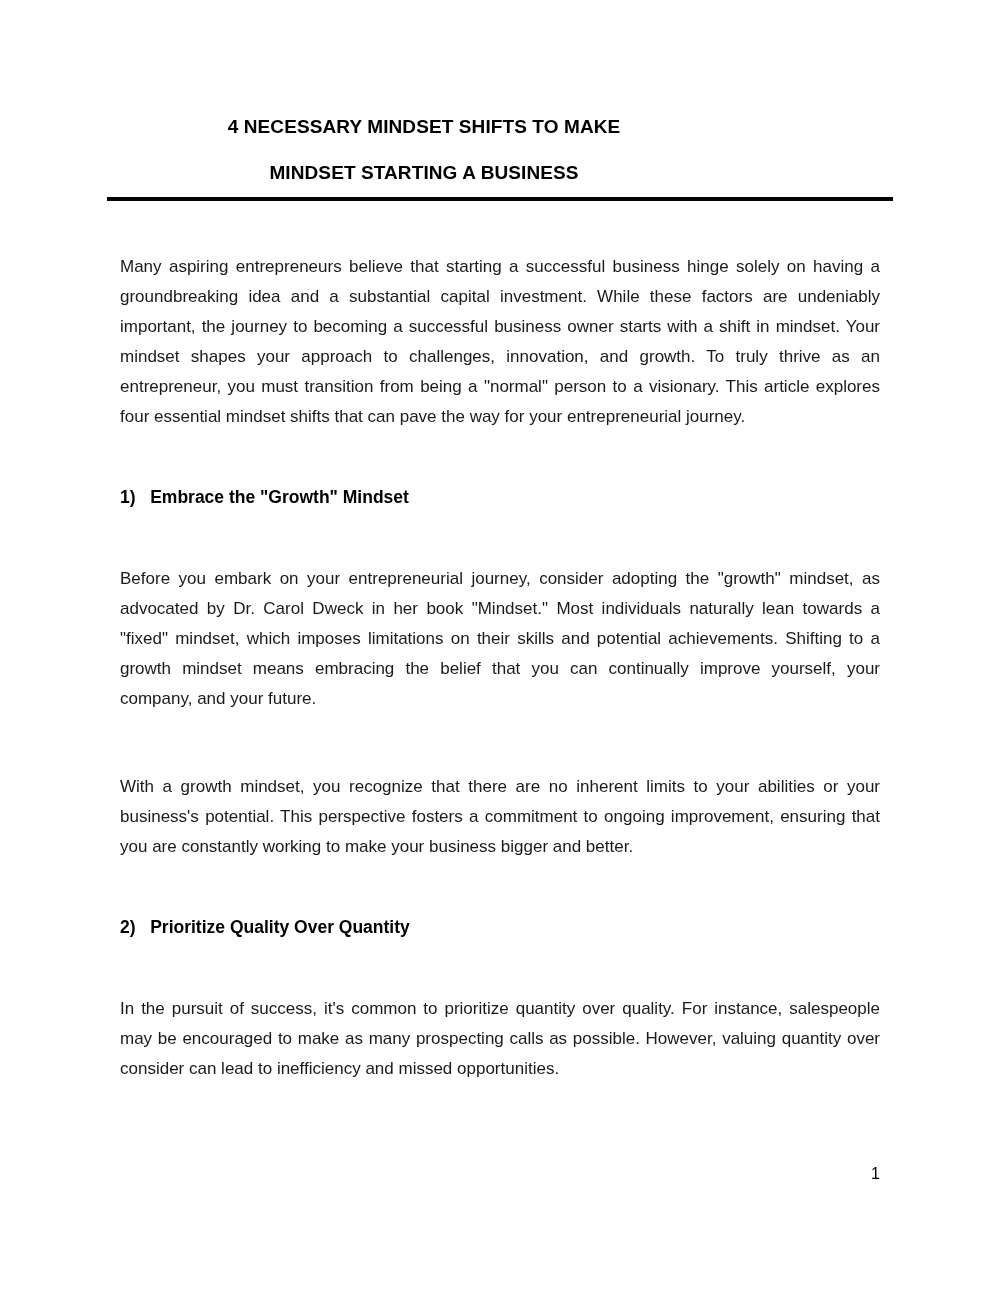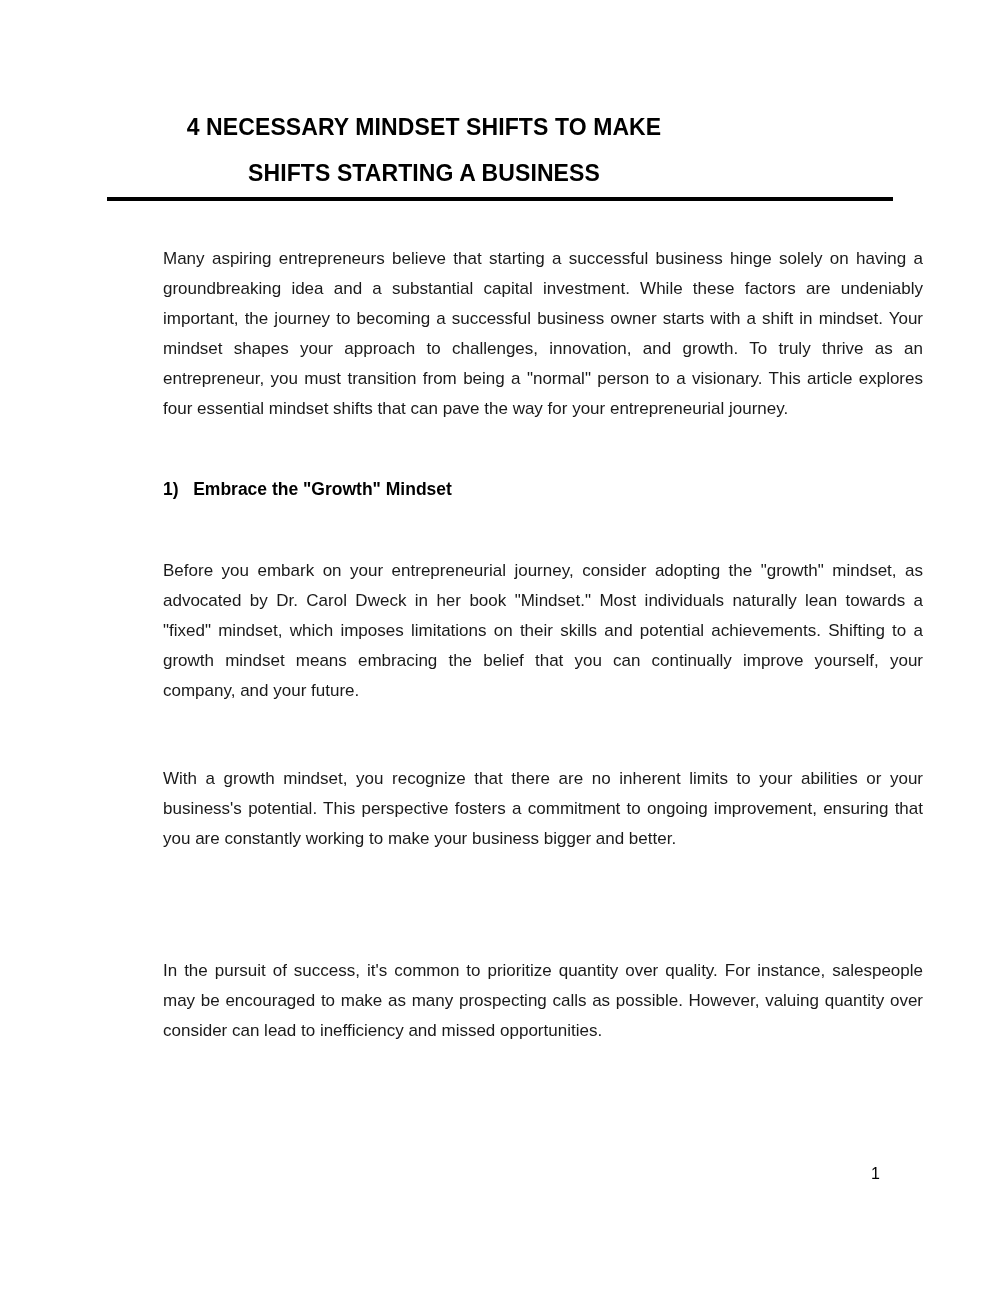--- a/index.html
+++ b/index.html
@@ -21,21 +21,21 @@
     overflow: hidden;
   }
 
   
   .doc-title {
     position: absolute;
     left: 0;
     top: 104px;
     width: 848px;
     text-align: center;
-    font-size: 23px;
+    font-size: 19px;
     font-weight: bold;
     line-height: 46px;
     letter-spacing: 0.1px;
   }
   .doc-title .title-line {
     display: block;
     white-space: nowrap;
   }
 
   
@@ -45,23 +45,22 @@
     top: 197px;
     width: 786px;
     height: 4px;
     background: #000000;
   }
 
   
   .content {
     position: absolute;
     left: 120px;
-    top: 244px;
+    top: 252px;
     width: 760px;
-    margin-left: 43px;
   }
 
   p.body-text {
     margin: 0;
     font-size: 17px;
     line-height: 30px;
     text-align: justify;
     text-justify: inter-word;
     color: #1a1a1a;
   }
@@ -93,21 +92,21 @@
     color: #000000;
   }
 </style>
 </head>
 <body>
 
 <div class="page">
 
   <div class="doc-title">
     <span class="title-line">4 NECESSARY MINDSET SHIFTS TO MAKE</span>
-    <span class="title-line">SHIFTS STARTING A BUSINESS</span>
+    <span class="title-line">MINDSET STARTING A BUSINESS</span>
   </div>
 
   <div class="title-rule"></div>
 
   <div class="content">
 
     <p class="body-text">Many aspiring entrepreneurs believe that starting a successful business hinge solely on having a groundbreaking idea and a substantial capital investment. While these factors are undeniably important, the journey to becoming a successful business owner starts with a shift in mindset. Your mindset shapes your approach to challenges, innovation, and growth. To truly thrive as an entrepreneur, you must transition from being a "normal" person to a visionary. This article explores four essential mindset shifts that can pave the way for your entrepreneurial journey.</p>
 
     <div class="gap-head"></div>
 
@@ -116,20 +115,21 @@
     <div class="gap-afterhead"></div>
 
     <p class="body-text">Before you embark on your entrepreneurial journey, consider adopting the "growth" mindset, as advocated by Dr. Carol Dweck in her book "Mindset." Most individuals naturally lean towards a "fixed" mindset, which imposes limitations on their skills and potential achievements. Shifting to a growth mindset means embracing the belief that you can continually improve yourself, your company, and your future.</p>
 
     <div class="gap-para"></div>
 
     <p class="body-text">With a growth mindset, you recognize that there are no inherent limits to your abilities or your business's potential. This perspective fosters a commitment to ongoing improvement, ensuring that you are constantly working to make your business bigger and better.</p>
 
     <div class="gap-head"></div>
 
+    <h2 class="section-heading">2)   Prioritize Quality Over Quantity</h2>
 
     <div class="gap-afterhead"></div>
 
     <p class="body-text">In the pursuit of success, it's common to prioritize quantity over quality. For instance, salespeople may be encouraged to make as many prospecting calls as possible. However, valuing quantity over consider can lead to inefficiency and missed opportunities.</p>
 
   </div>
 
   <div class="page-number">1</div>
 
 </div>

